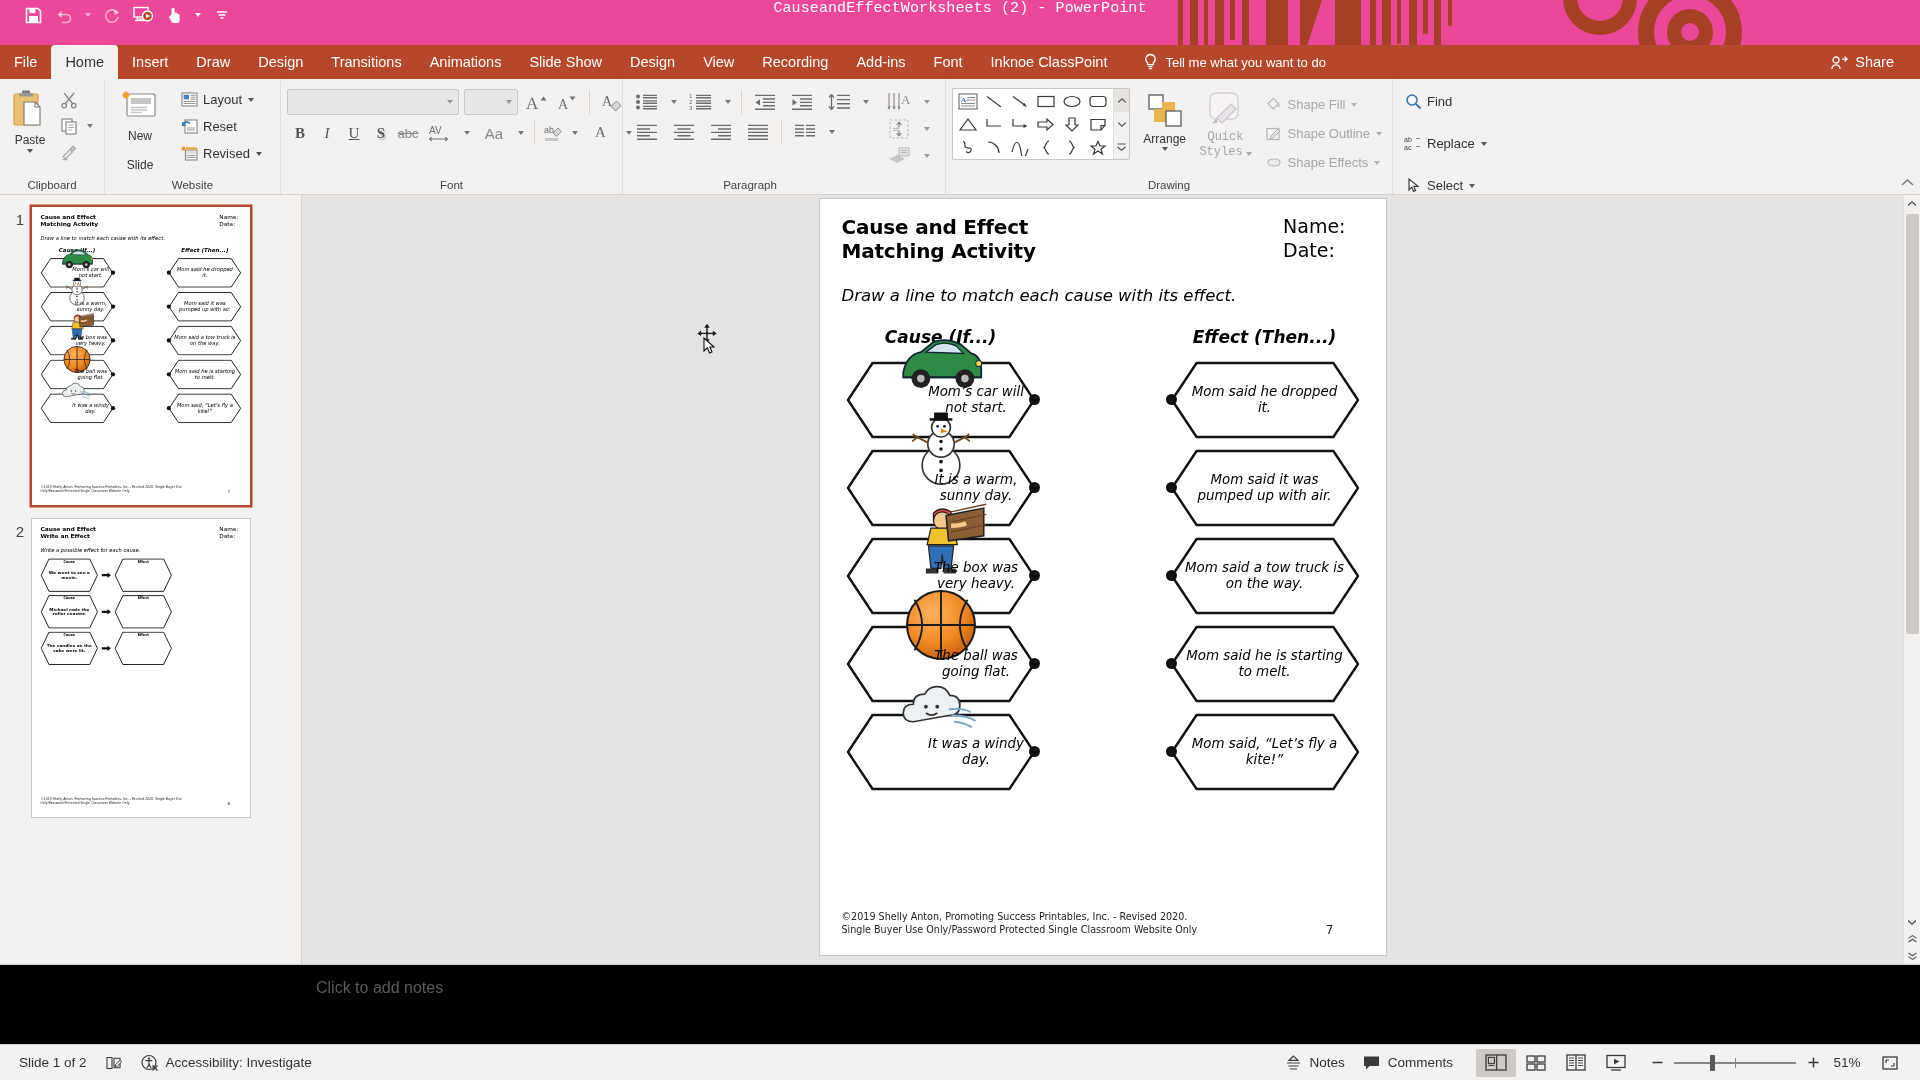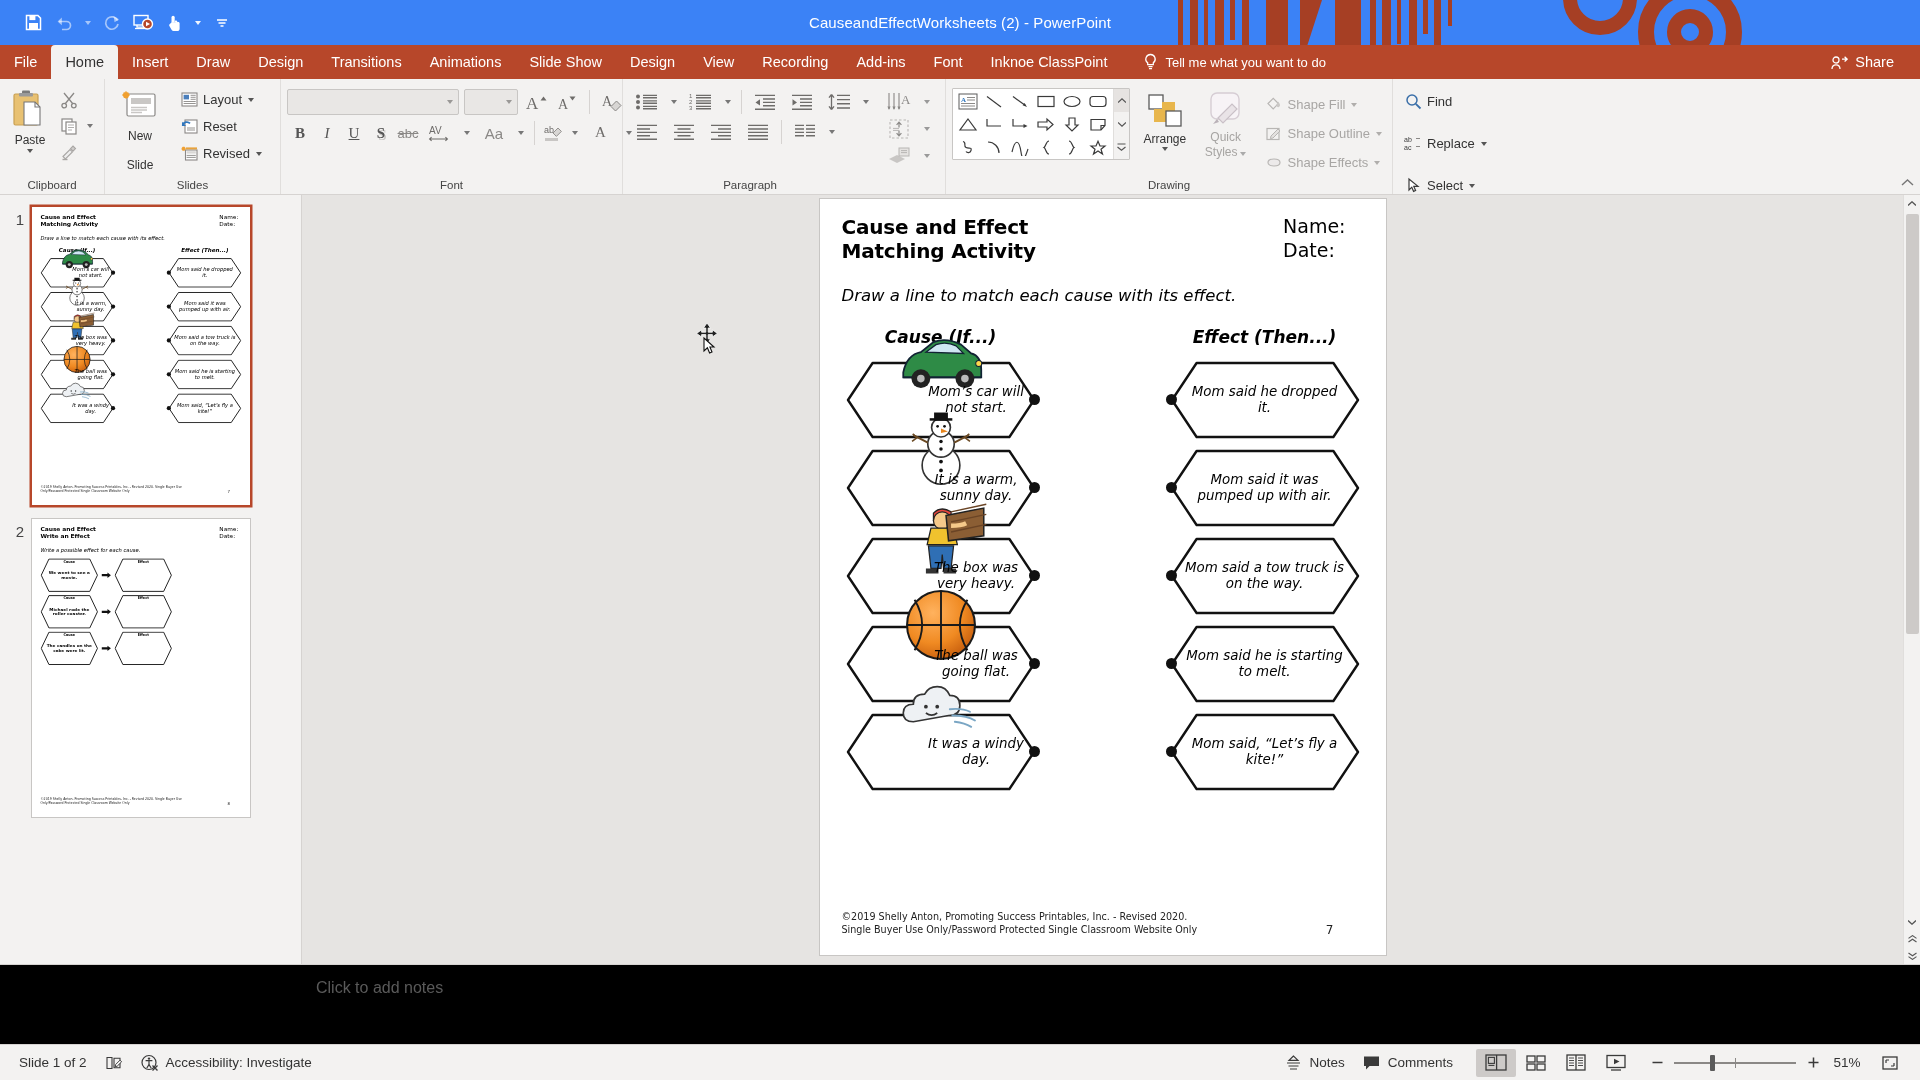--- a/index.html
+++ b/index.html
@@ -5,22 +5,22 @@
   * { box-sizing: border-box; margin: 0; padding: 0; }
   html, body { width: 1920px; height: 1080px; overflow: hidden; }
   body {
     font-family: "Liberation Sans", sans-serif;
     background: #f3f2f1;
     -webkit-font-smoothing: antialiased;
   }
 
   
   .titlebar {
-    position: relative; height: 45px; background: #3b82f6;
-    display: flex; align-items: center; overflow: hidden;
+    position: relative; height: 45px; background: #ec4899;
+    display: flex; align-items: flex-start; overflow: hidden; font-family: Liberation Mono, monospace;
   }
   .tb-pattern { position: absolute; right: 330px; top: 0; width: 420px; height: 92px; pointer-events: none; }
   .tb-pattern2 { position: absolute; right: 120px; top: -20px; width: 260px; height: 120px; pointer-events: none; }
   .qat { display: flex; align-items: center; gap: 1px; padding-left: 18px; z-index: 2; }
   .qat-btn {
     width: 30px; height: 30px; display: flex; align-items: center; justify-content: center;
     border-radius: 2px;
   }
   .qat-caret { width: 16px; height: 30px; display: flex; align-items: center; justify-content: center; }
   .caret-dn { width: 0; height: 0; border-left: 3.5px solid transparent; border-right: 3.5px solid transparent; border-top: 4px solid rgba(255,255,255,.92); }
@@ -63,21 +63,21 @@
     position: relative;
   }
 
   
   .bigbtn {
     display: flex; flex-direction: column; align-items: center; width: 60px;
     padding: 3px 0 0; border-radius: 3px; color: #333; font-size: 12px; cursor: default;
   }
   .bigbtn .lbl { margin-top: 2px; line-height: 13px; text-align: center; }
   .bigbtn .lbl.dim { color: #a6a4a2; }
-  .bigbtn.disabled { color: #a6a4a2; }
+  .bigbtn.disabled { color: #a6a4a2; font-family: Liberation Mono, monospace; }
 
   .smallbtn {
     display: flex; align-items: center; gap: 4px; height: 25px; padding: 0 4px;
     border-radius: 3px; font-size: 13px; color: #333; white-space: nowrap;
   }
   .smallbtn.disabled, .smallbtn.disabled * { color: #a8a6a4 !important; }
   .icobox { width: 20px; height: 20px; display: flex; align-items: center; justify-content: center; flex: 0 0 20px; }
   .icobtn { width: 26px; height: 26px; display: flex; align-items: center; justify-content: center; border-radius: 3px; }
   .icobtn.wide { width: 36px; }
   .row { display: flex; align-items: center; }
@@ -411,21 +411,21 @@
               <g stroke="#f0a030" stroke-width="1.5" fill="none">
                 <path d="M2.6 .8v4M.6 2.8h4M1.2 1.4l2.8 2.8M4 1.4 1.2 4.2"></path>
               </g>
             </svg>
           </span>
           <span>Revised</span>
           <span class="caret-dn" style="border-top-color:#555;margin-left:2px"></span>
         </div>
       </div>
     </div>
-    <div class="rgroup-label">Slides</div>
+    <div class="rgroup-label">Website</div>
   </div>
 
   <div class="rgroup" style="width:342px">
     <div class="rgroup-body" style="flex-direction:column;gap:5px;padding-top:6px">
       <div class="row" style="gap:5px">
         <div class="fontbox" style="width:172px">
           <span class="caret-dn" style="border-top-color:#9a9896"></span>
         </div>
         <div class="fontbox" style="width:54px">
           <span class="caret-dn" style="border-top-color:#9a9896"></span>

